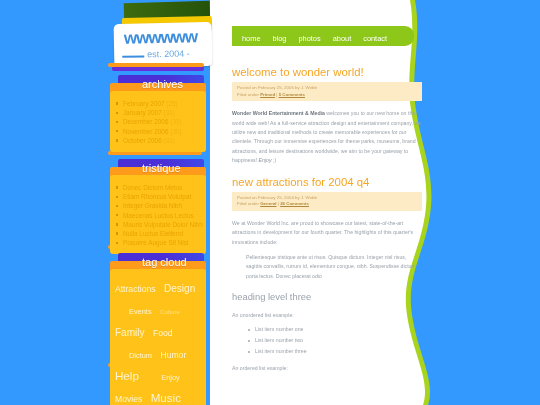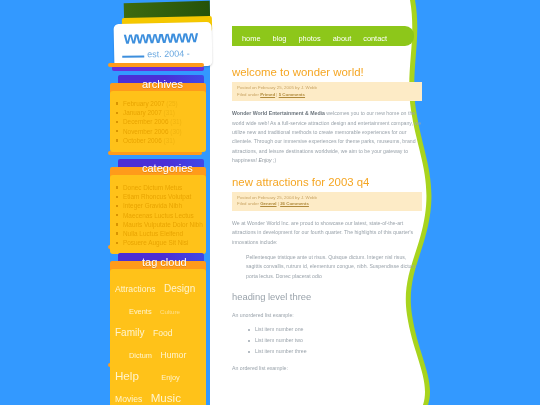--- a/index.html
+++ b/index.html
@@ -176,21 +176,21 @@
         <li><span>December 2006</span> <span class="cnt">(31)</span></li>
         <li><span>November 2006</span> <span class="cnt">(30)</span></li>
         <li><span>October 2006</span> <span class="cnt">(31)</span></li>
       </ul>
     </div>
   </div>
 
   <div class="widget" style="left:110px; top:159px;">
     <div class="w-hdrband"></div>
     <div class="w-hdrbar"></div>
-    <div class="w-title">categories</div>
+    <div class="w-title">tristique</div>
     <div class="w-body">
       <ul class="w-list">
         <li><span>Donec Dictum Metus</span></li>
         <li><span>Etiam Rhoncus Volutpat</span></li>
         <li><span>Integer Gravida Nibh</span></li>
         <li><span>Maecenas Luctus Lectus</span></li>
         <li><span>Mauris Vulputate Dolor Nibh</span></li>
         <li><span>Nulla Luctus Eleifend</span></li>
         <li><span>Posuere Augue Sit Nisi</span></li>
       </ul>
@@ -247,21 +247,21 @@
       <div class="post-meta">
         <div>Posted on February 25, 2005 by J. Webb</div>
         <div><span>Filed under </span><a href="#">Primed</a><span> | </span><a href="#">5 Comments</a></div>
       </div>
       <div class="post-body">
         <p><b>Wonder World Entertainment &amp; Media</b><span> welcomes you to our new home on the world wide web! As a full-service attraction design and entertainment company, we utilize new and traditional methods to create memorable experiences for our clientele. Through our immersive experiences for theme parks, museums, brand attractions, and leisure destinations worldwide, we aim to be your gateway to happiness! </span><i>Enjoy</i><span> ;)</span></p>
       </div>
     </article>
 
     <article style="margin-top:10px;">
-      <h2 class="post-title">new attractions for 2003 q4</h2>
+      <h2 class="post-title">new attractions for 2004 q4</h2>
       <div class="post-meta">
         <div>Posted on February 25, 2004 by J. Webb</div>
         <div><span>Filed under </span><a href="#">General</a><span> | </span><a href="#">26 Comments</a></div>
       </div>
       <div class="post-body">
         <p>We at Wonder World Inc. are proud to showcase our latest, state-of-the-art attractions in development for our fourth quarter. The highlights of this quarter's innovations include:</p>
         <blockquote>
           <p>Pellentesque tristique ante ut risus. Quisque dictum. Integer nisl risus, sagittis convallis, rutrum id, elementum congue, nibh. Suspendisse dictum porta lectus. Donec placerat odio</p>
         </blockquote>
       </div>

